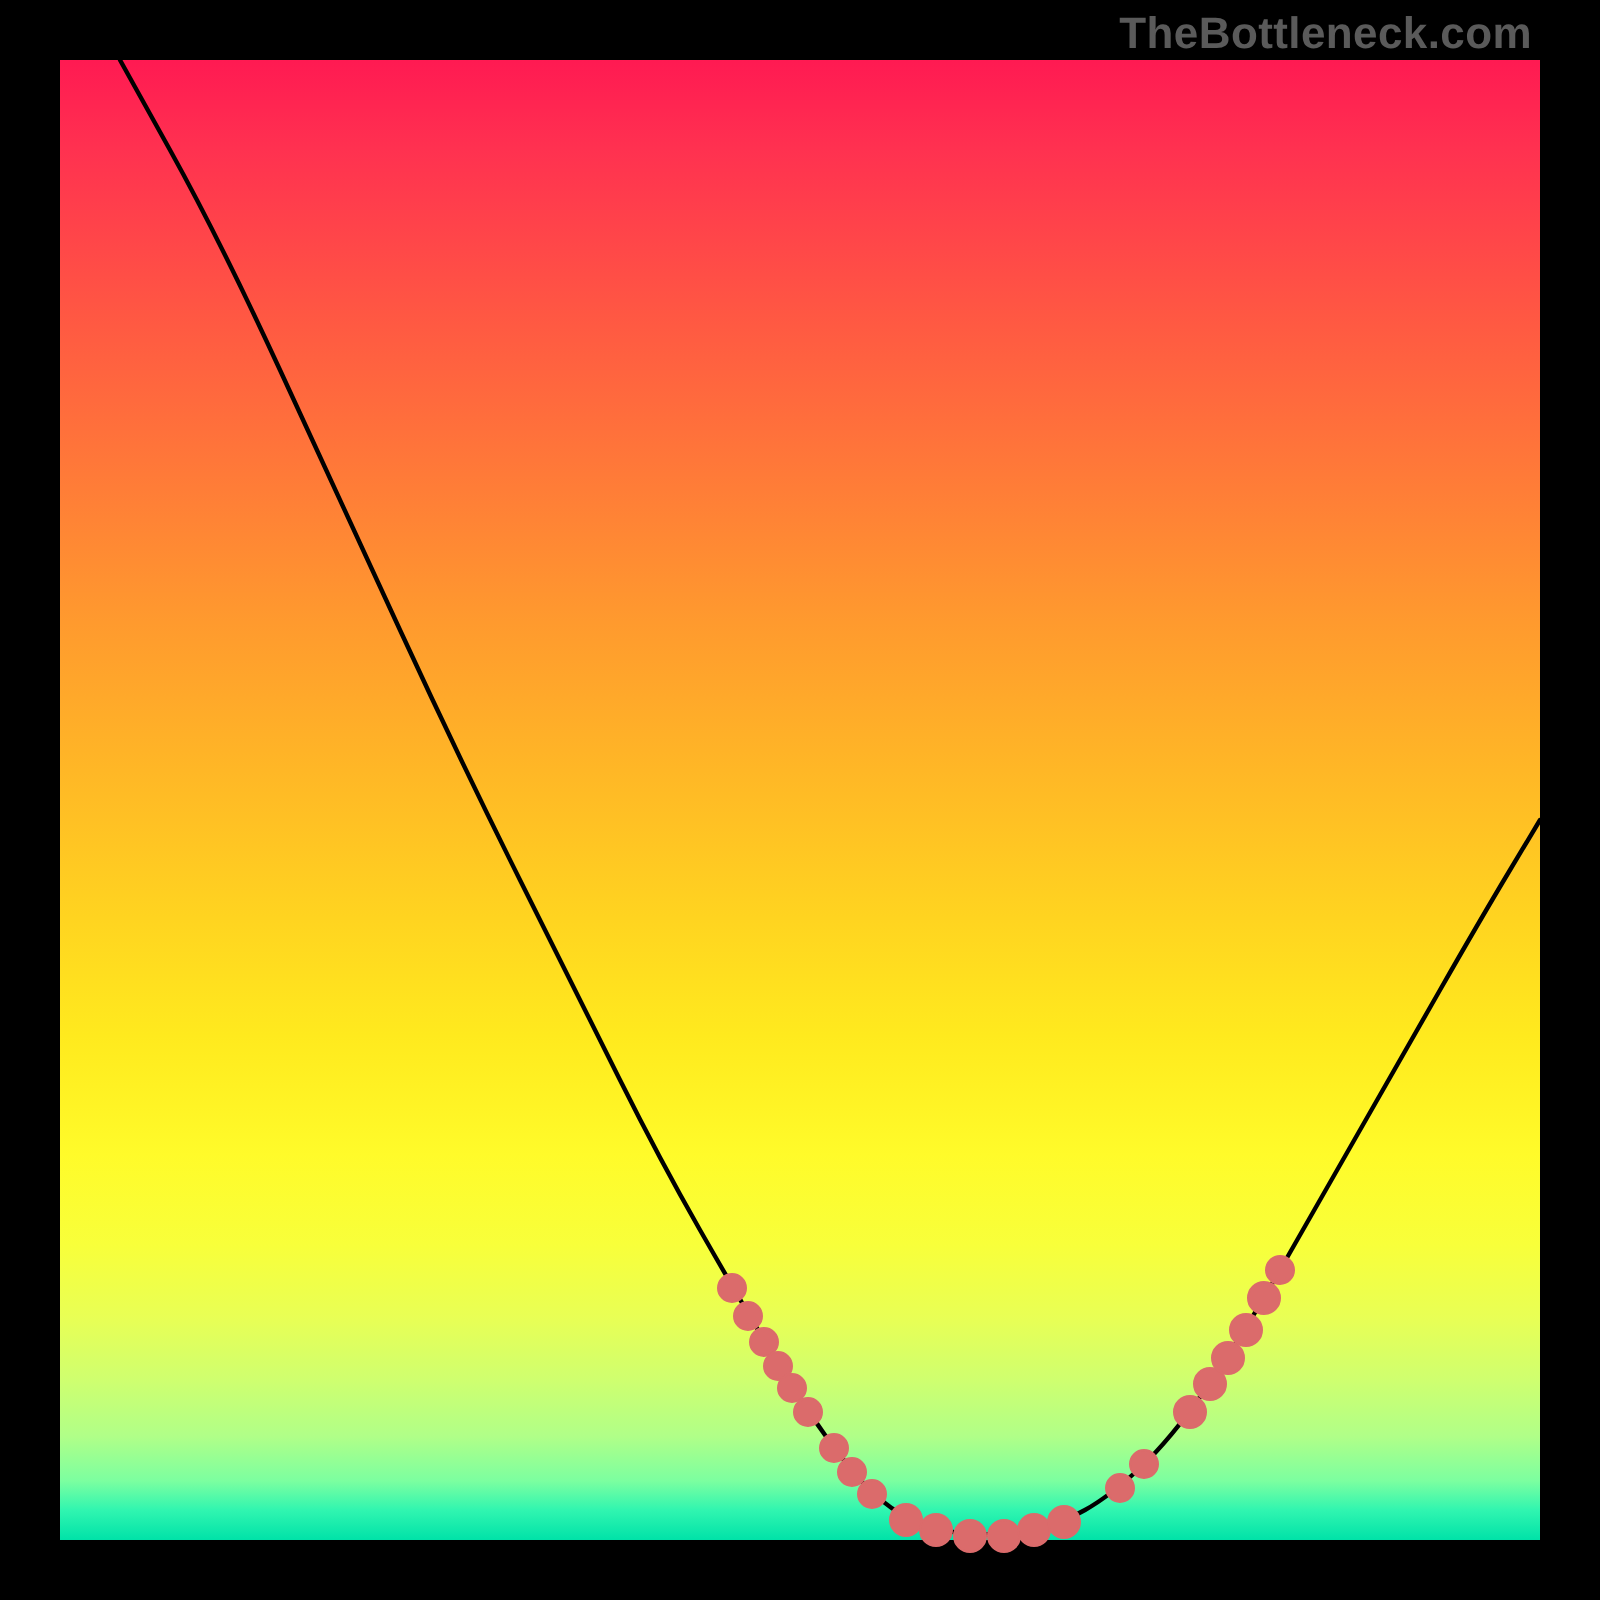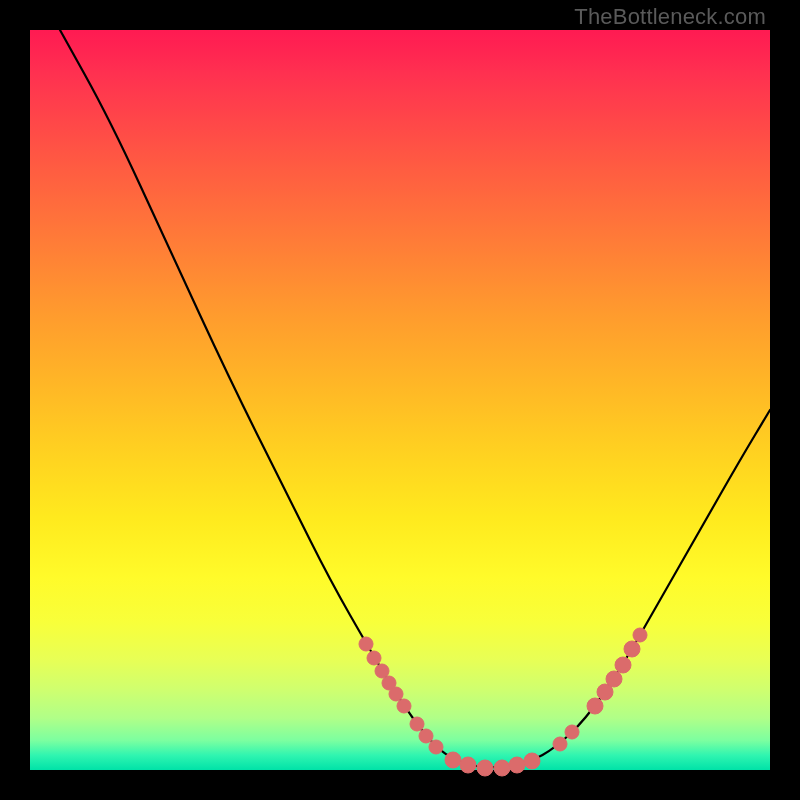--- a/index.html
+++ b/index.html
@@ -33,21 +33,21 @@
       #7cffa0 96%,
       #30f5b0 98%,
       #00e2a8 100%);
   }
   .watermark {
     position: absolute;
     top: 4px;
     right: 34px;
     font-family: Arial, Helvetica, sans-serif;
     font-size: 22px;
-    font-weight: normal;
+    font-weight: bold;
     color: #5a5a5a;
     letter-spacing: 0.2px;
     user-select: none;
     text-align: center;
   }
   svg.curve {
     position: absolute;
     left: 0; top: 0;
     width: 740px;
     height: 740px;

